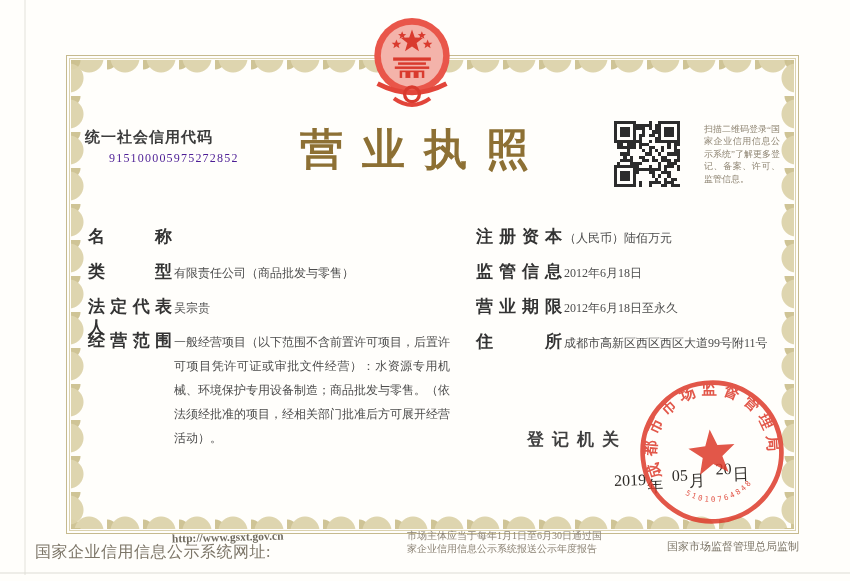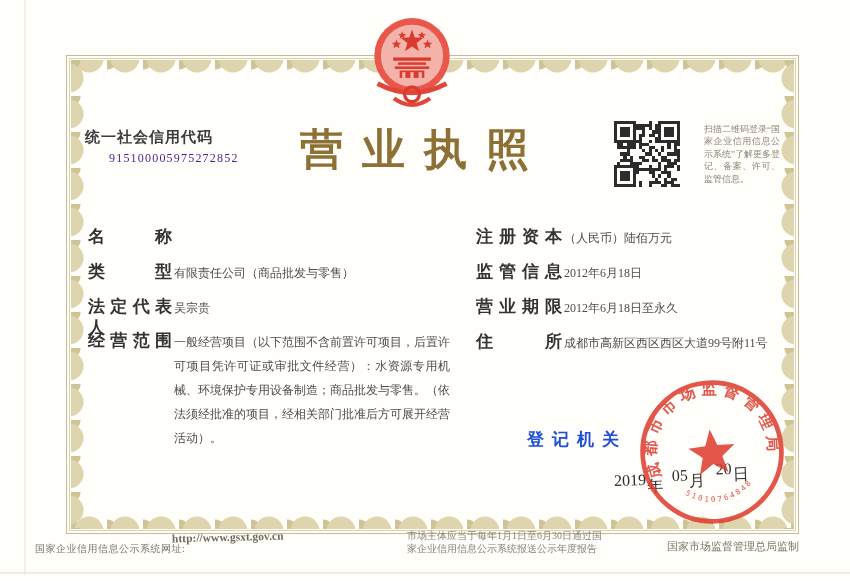--- a/index.html
+++ b/index.html
@@ -51,37 +51,37 @@
   .row.rightcol{left:476px;}
   .flabel{display:inline-block;font-size:17px;font-weight:700;color:#333;
           text-align:justify;text-align-last:justify;flex:none;line-height:1.25;}
   .leftcol .flabel{width:84px;}
   .rightcol .flabel{width:86px;}
   .fvalue{font-size:12px;color:#4c4c4c;margin-left:2px;line-height:1.45;}
   .scope .fvalue{font-size:12px;width:276px;line-height:24px;text-align:justify;color:#4c4c4c;}
   .row.scope{align-items:flex-start;}
 
   
-  .registrar{position:absolute;left:527px;top:428px;width:92px;font-size:17px;font-weight:700;color:#1d4ed8;
+  .registrar{position:absolute;left:527px;top:428px;width:92px;font-size:17px;font-weight:700;color:#404040;
              text-align:justify;text-align-last:justify;}
   .date-line{position:absolute;left:614px;top:468px;width:170px;font-size:16px;color:#2f2c28;
              transform:rotate(-2deg);z-index:4;white-space:nowrap;}
   .date-line span{display:inline-block;}
   .d-year{transform:translateY(0);}
   .d-ysuf{transform:translateY(7px);margin-left:1px;}
   .d-month{transform:translateY(-3px);margin-left:9px;}
   .d-msuf{transform:translateY(3px);margin-left:1px;}
   .d-day{transform:translateY(-8px);margin-left:11px;}
   .d-dsuf{transform:translateY(-2px);margin-left:1px;}
   .seal{position:absolute;left:637px;top:377px;width:150px;height:150px;z-index:5;opacity:.85;
         transform:rotate(-6deg);}
 
   
   .foot{position:absolute;color:#7d7668;}
-  .foot-left-label{left:35px;top:542px;font-size:10px;letter-spacing:.5px;}
+  .foot-left-label{left:35px;top:542px;font-size:16px;letter-spacing:.5px;}
   .foot-url{left:172px;top:531px;font-size:11.5px;font-weight:700;color:#6f6a5e;transform:rotate(-1.5deg);}
   .foot-mid{left:407px;top:530px;font-size:10px;line-height:12.5px;color:#8b8274;}
   .foot-right{left:667px;top:539px;font-size:11px;color:#7d7668;}
 </style>
 </head>
 <body>
 
 <div class="stage">
   <div class="edge-left"></div>
   <div class="edge-bottom"></div>

